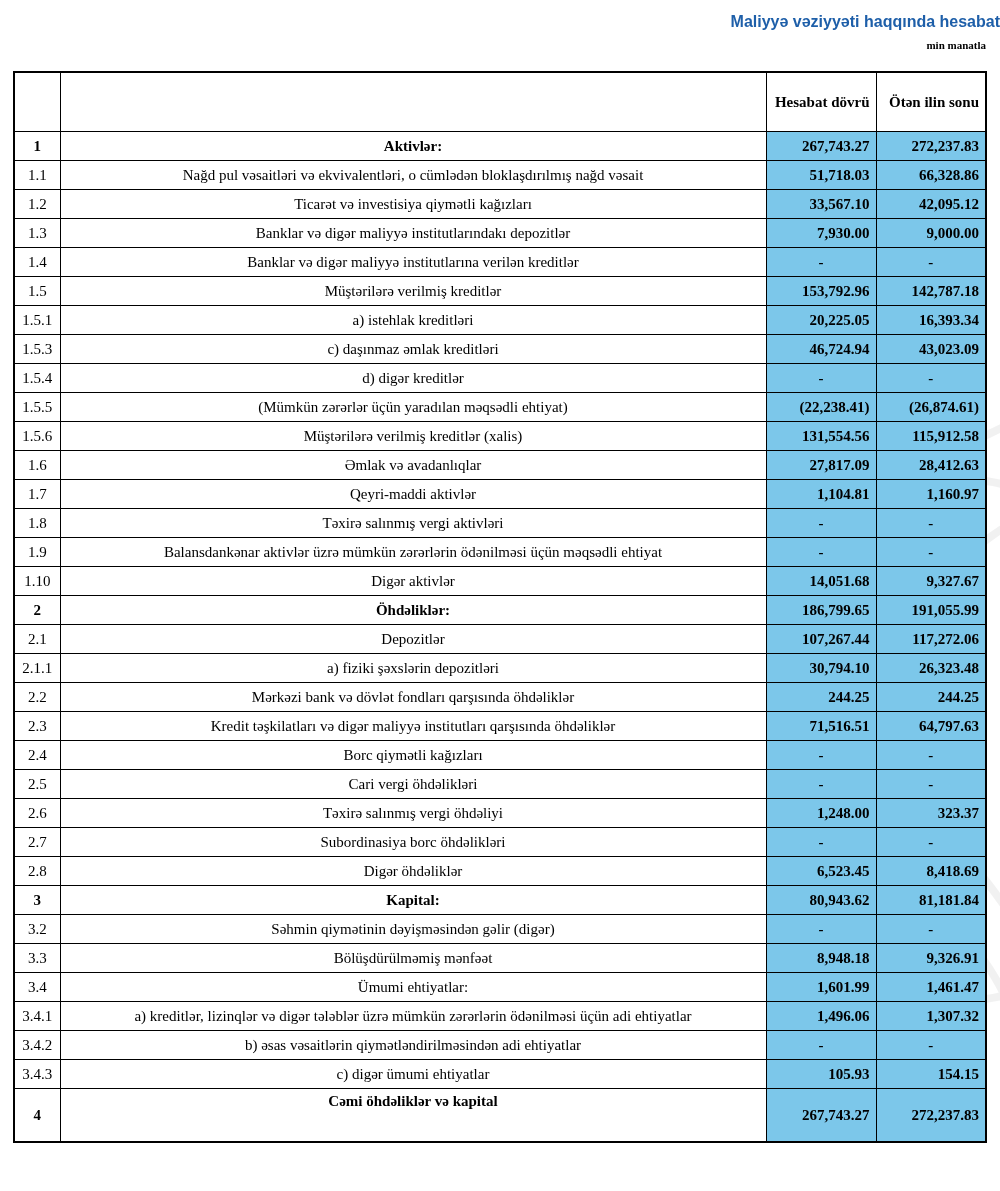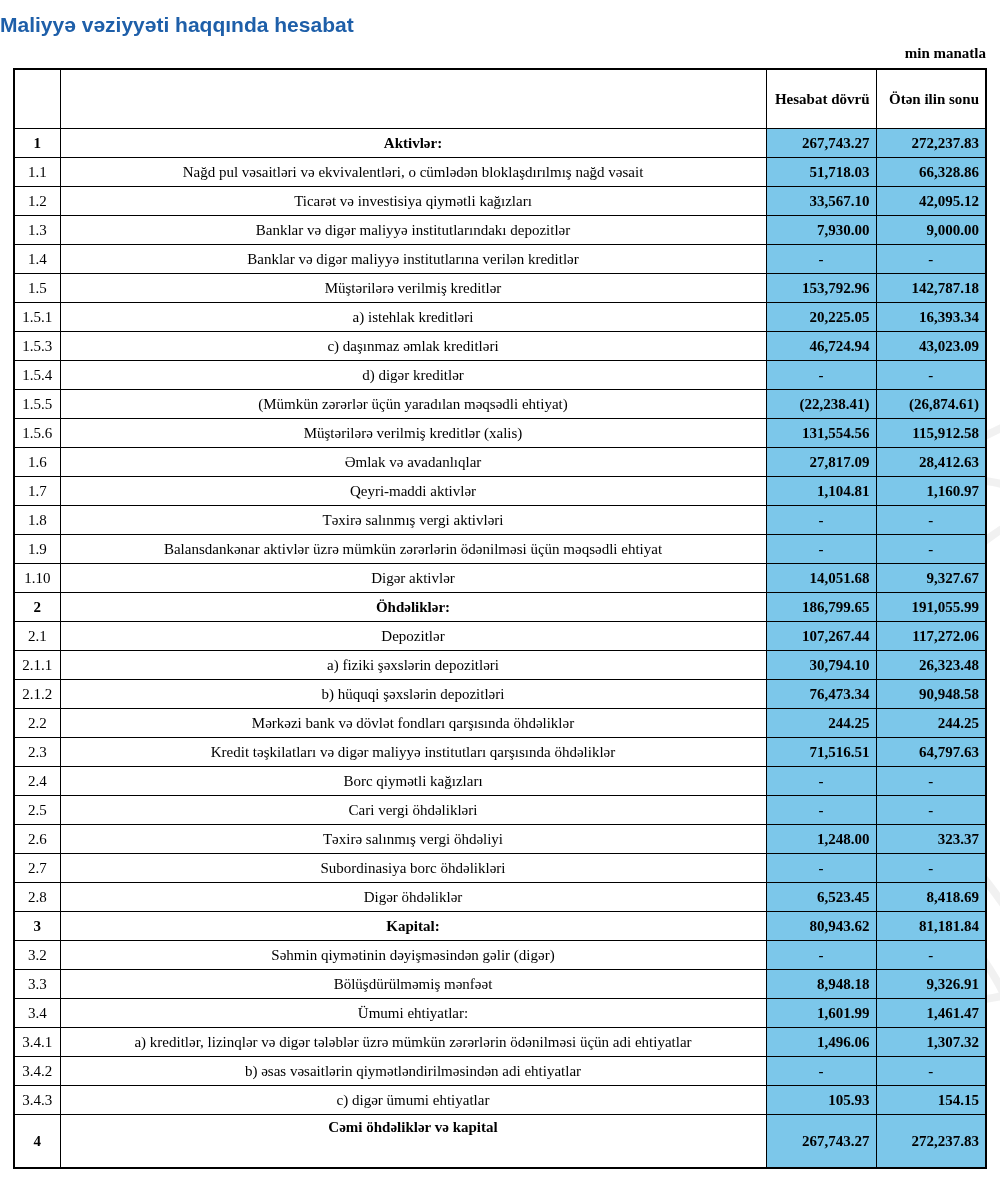--- a/index.html
+++ b/index.html
@@ -21,33 +21,33 @@
     top: 380px;
     opacity: 0.05;
     pointer-events: none;
     z-index: 0;
   }
   .page {
     position: relative;
     z-index: 1;
   }
   .title {
-    text-align: left;
+    text-align: right;
     font-family: "Liberation Sans", sans-serif;
     font-weight: bold;
-    font-size: 21px;
+    font-size: 16px;
     color: #1e5fa9;
     padding-top: 13px;
-    margin: 0 0 4px 0;
+    margin: 0 0 4px 18px;
   }
   .unit-note {
     text-align: right;
     font-weight: bold;
-    font-size: 15px;
-    margin: 8px 14px 6px 0;
+    font-size: 11px;
+    margin: 8px 14px 20px 0;
   }
   table.report {
     border-collapse: collapse;
     width: 974px;
     margin: 0 auto;
     table-layout: fixed;
     border: 2px solid #000;
     background: transparent;
   }
   table.report th, table.report td {
@@ -236,26 +236,20 @@
           <td class="val">107,267.44</td>
           <td class="val">117,272.06</td>
         </tr>
         <tr>
           <td class="no">2.1.1</td>
           <td class="label">a) fiziki şəxslərin depozitləri</td>
           <td class="val">30,794.10</td>
           <td class="val">26,323.48</td>
         </tr>
         <tr>
-          <td class="no">2.1.2</td>
-          <td class="label">b) hüquqi şəxslərin depozitləri</td>
-          <td class="val">76,473.34</td>
-          <td class="val">90,948.58</td>
-        </tr>
-        <tr>
           <td class="no">2.2</td>
           <td class="label">Mərkəzi bank və dövlət fondları qarşısında öhdəliklər</td>
           <td class="val">244.25</td>
           <td class="val">244.25</td>
         </tr>
         <tr>
           <td class="no">2.3</td>
           <td class="label">Kredit təşkilatları və digər maliyyə institutları qarşısında öhdəliklər</td>
           <td class="val">71,516.51</td>
           <td class="val">64,797.63</td>

